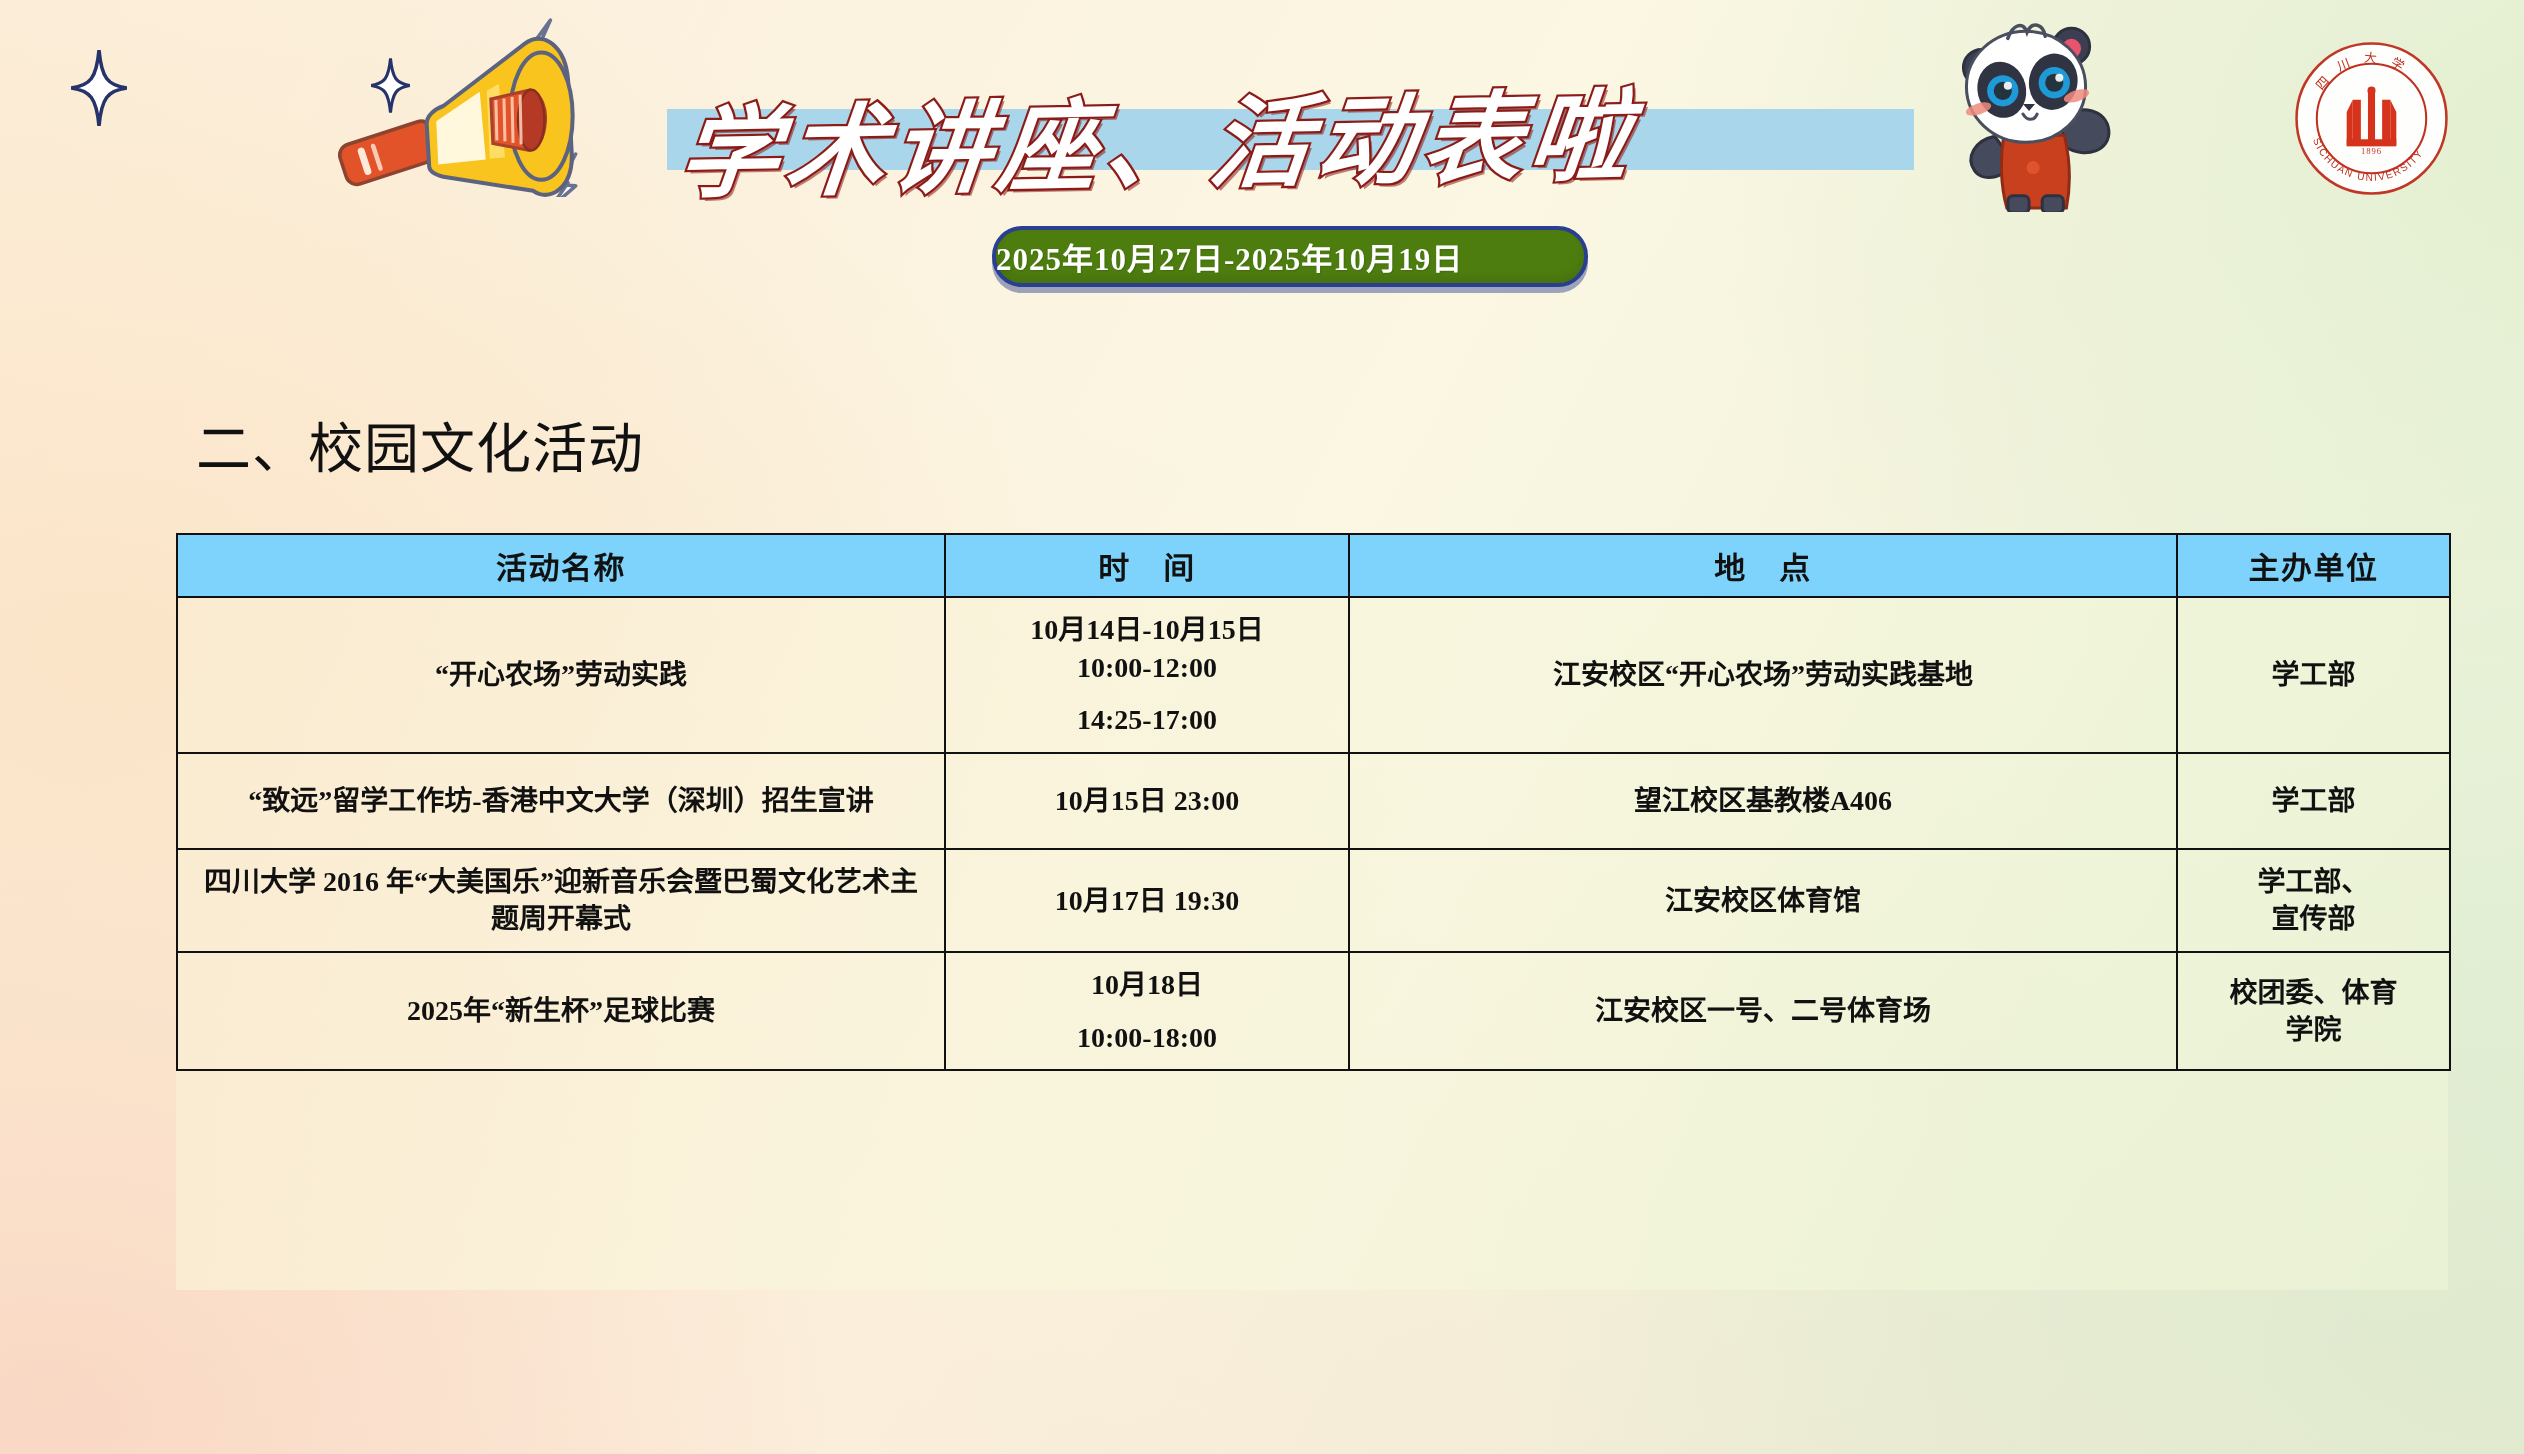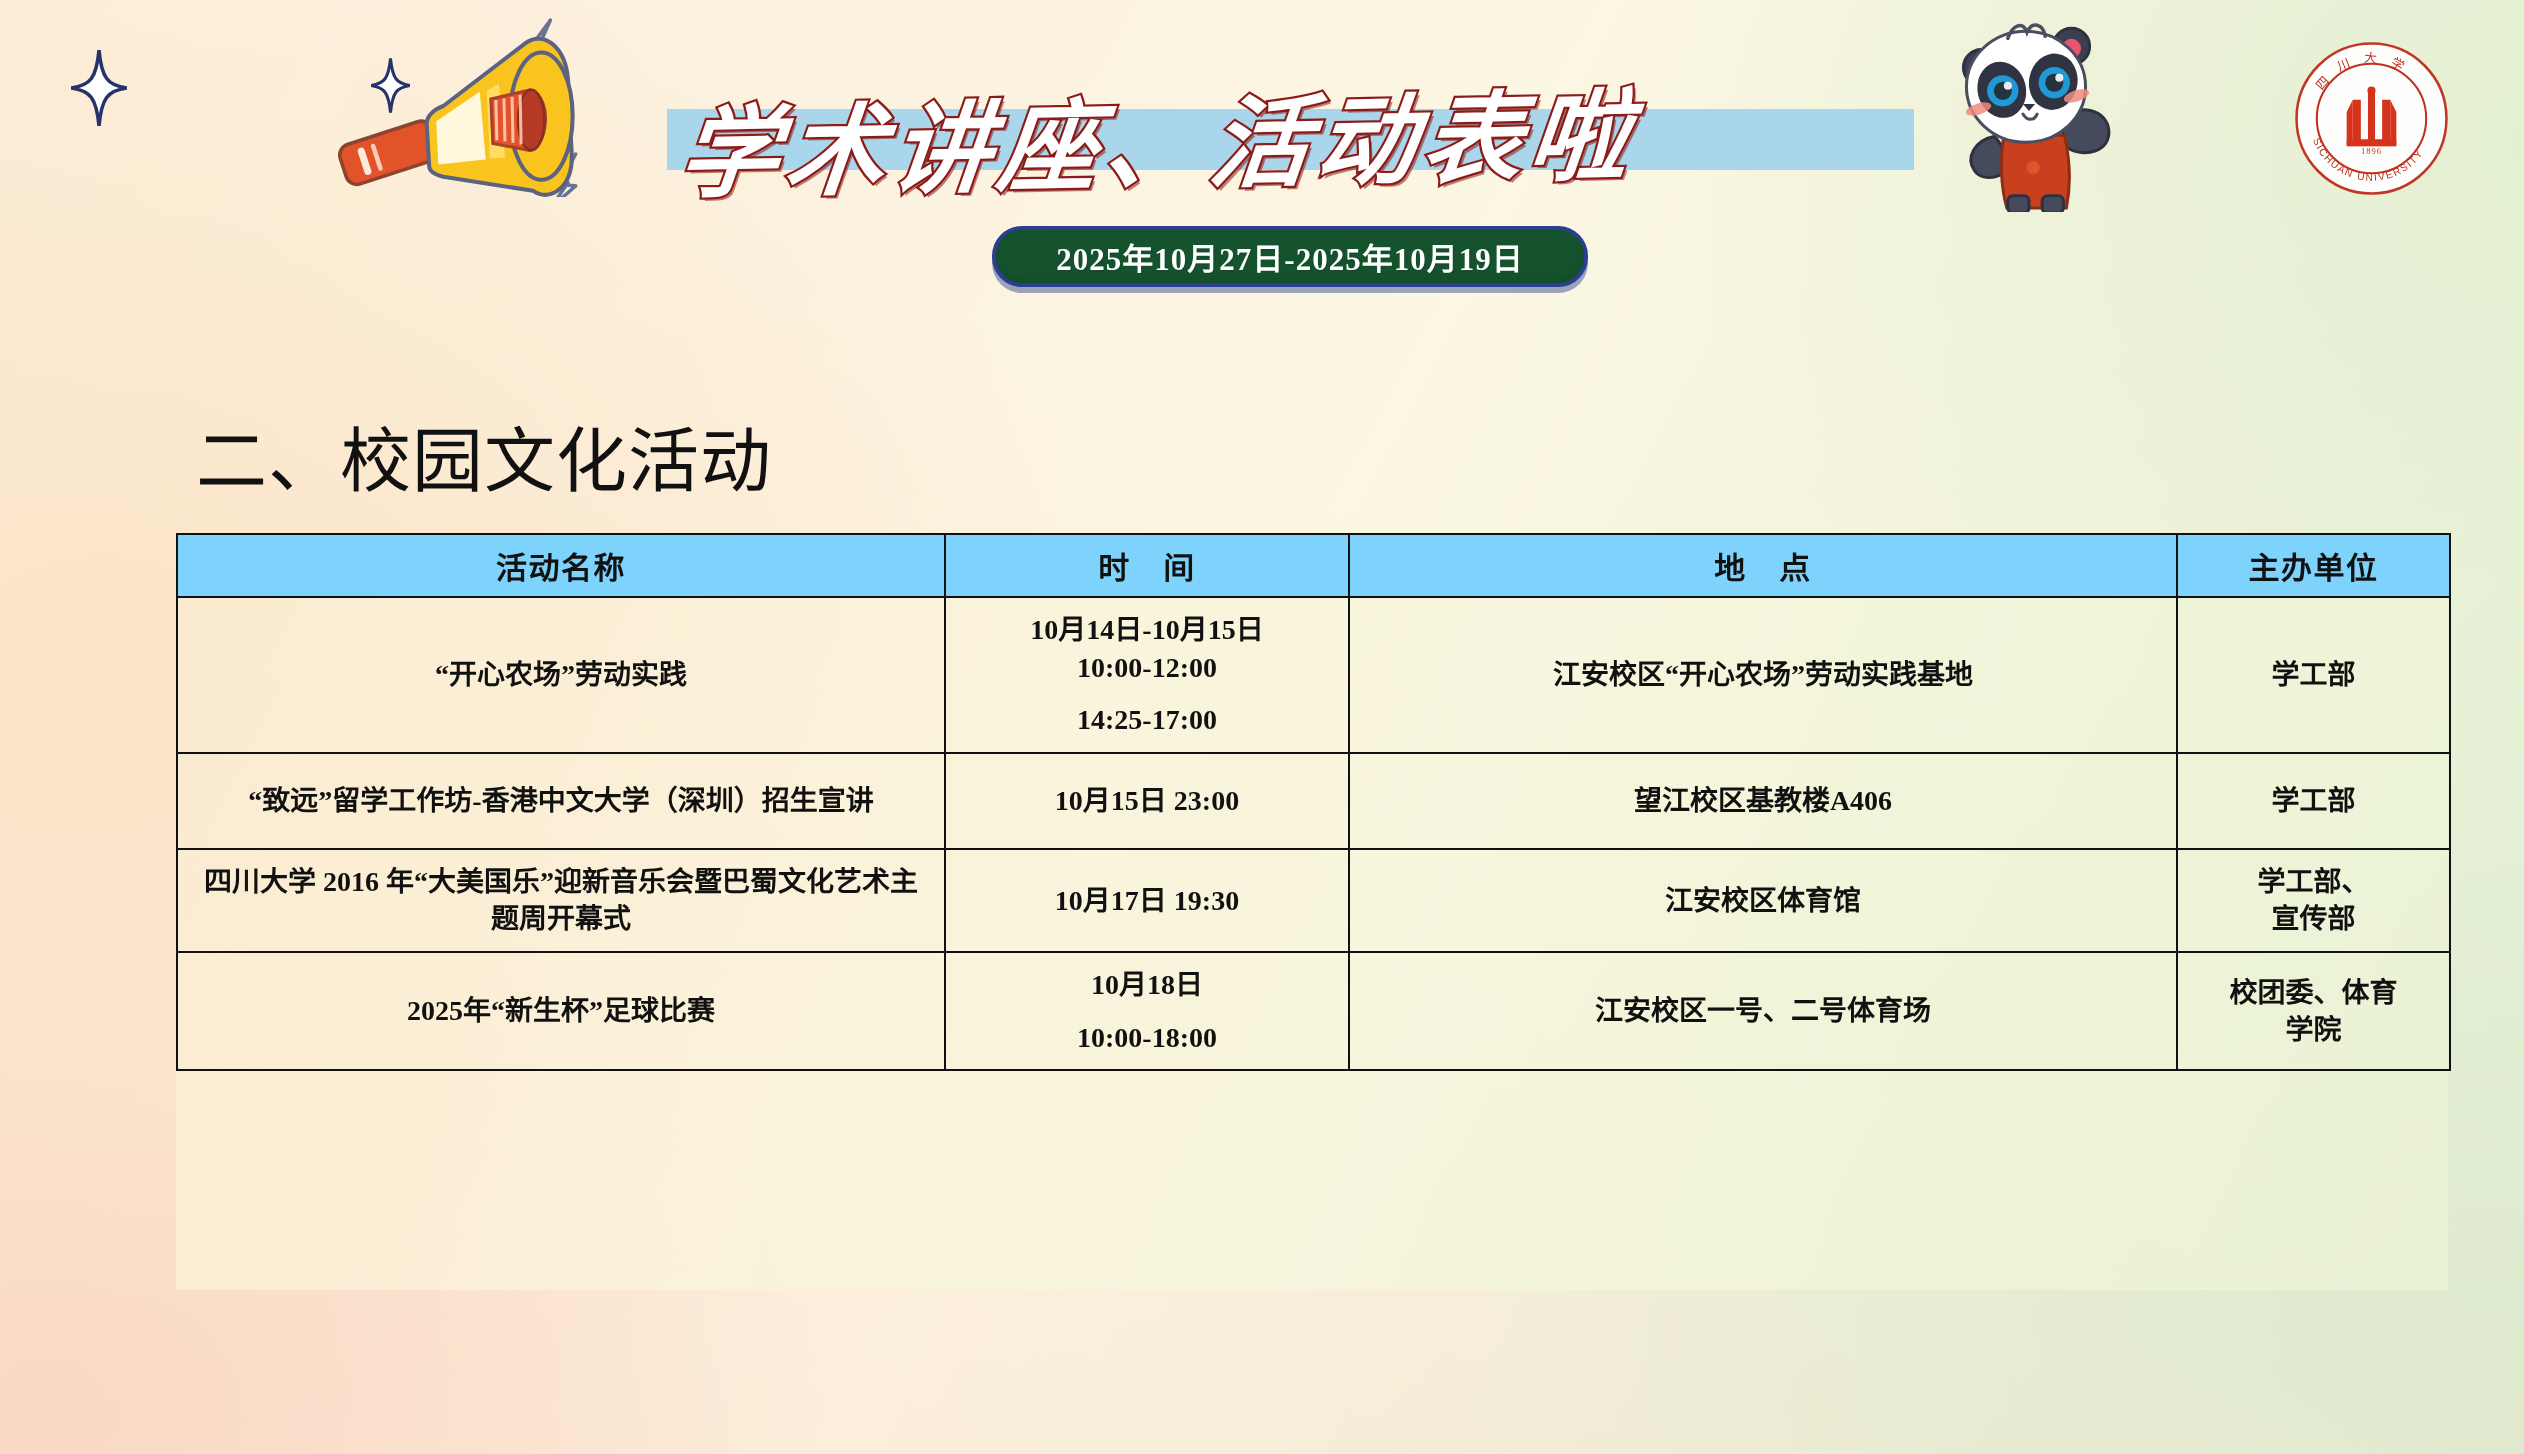--- a/index.html
+++ b/index.html
@@ -59,44 +59,44 @@
     white-space:nowrap;
     padding-left:20px;
     box-sizing:border-box;
   }
 
   
   #date-badge{
     position:absolute;left:992px;top:226px;
     width:596px;height:61px;
     border-radius:30px;
-    background:#14532d;
+    background:#4d7c0f;
     border:4.5px solid #2a3f8f;
     box-shadow:0 6px 0 rgba(42,63,143,0.45), inset 0 -5px 9px rgba(0,0,0,0.08);
-    display:flex;align-items:center;justify-content:center;
+    display:flex;align-items:center;
     box-sizing:border-box;
   }
   #date-badge span{
     font-family:"Liberation Serif","DejaVu Serif",serif;
     font-size:31px;font-weight:700;color:#ffffff;letter-spacing:1px;
     white-space:nowrap;
     text-shadow:1px 1px 1.5px rgba(0,0,0,0.12);
   }
 
   #panda{position:absolute;left:1919px;top:10px;width:212px;height:202px;}
   #panda svg{display:block;width:100%;height:100%;}
 
   #logo{position:absolute;left:2293px;top:40px;width:157px;height:157px;}
   #logo svg{display:block;width:100%;height:100%;}
 
   
   #section-heading{
     position:absolute;left:196px;top:404px;
     font-family:"Liberation Serif","DejaVu Serif",serif;
-    font-size:71px;font-weight:400;color:#111111;letter-spacing:1px;
+    font-size:55px;font-weight:400;color:#111111;letter-spacing:1px;
     white-space:nowrap;
   }
 
   
   #activity-table{
     position:absolute;left:176px;top:533px;
     width:2272px;
     border-collapse:collapse;
     table-layout:fixed;
     border:2.5px solid #111;

